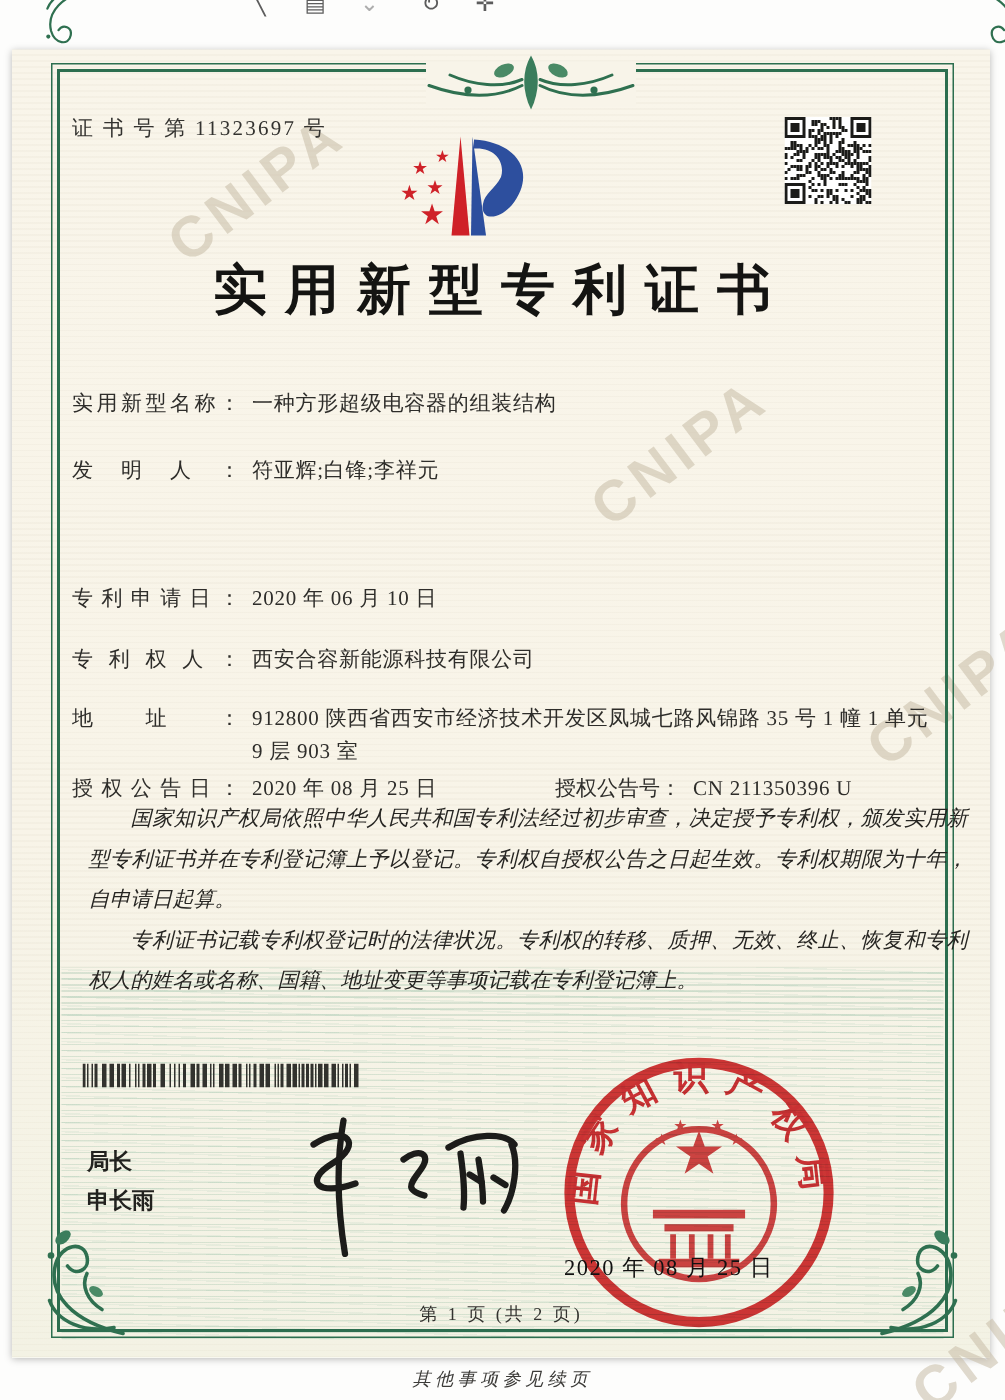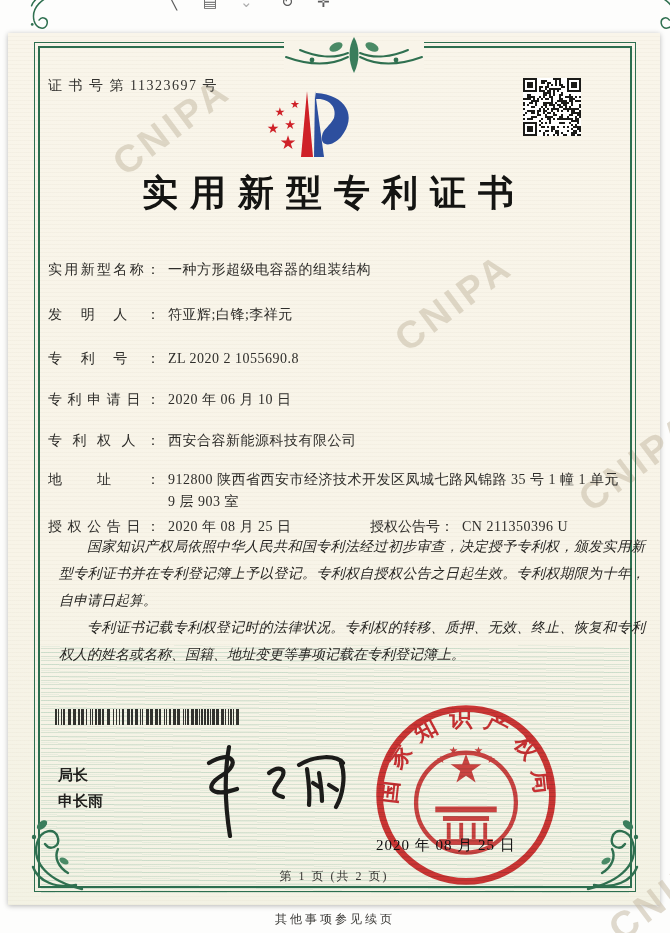--- a/index.html
+++ b/index.html
@@ -42,21 +42,21 @@
   .barcode{position:absolute;left:47px;top:676px;z-index:2;}
   .director{position:absolute;left:50px;top:729px;z-index:2;font-size:15px;font-weight:700;
     line-height:26px;color:#22221f;}
   .signature{position:absolute;left:183px;top:710px;z-index:2;}
   .seal{position:absolute;left:362px;top:666px;z-index:2;mix-blend-mode:multiply;opacity:.93;}
   .sealdate{position:absolute;left:368px;top:803px;width:168px;z-index:3;font-size:15px;
     letter-spacing:1px;color:#111;white-space:nowrap;}
   .pageinfo{position:absolute;left:0;width:652px;top:835px;text-align:center;font-size:12px;
     letter-spacing:2px;color:#33322f;z-index:2;}
   .contnote{position:absolute;left:0;width:670px;top:911px;text-align:center;font-size:12px;
-    letter-spacing:3px;color:#3c3b38;font-family:"Liberation Serif","DejaVu Serif",serif;}
+    letter-spacing:3px;color:#3c3b38;font-family:"Liberation Serif","DejaVu Serif",serif;font-style:italic;}
   
   .orn-top{position:absolute;left:270px;top:0px;z-index:2;}
   .orn{position:absolute;z-index:2;}
   .orn.bl{left:16px;bottom:14px;}
   .orn.br{right:14px;bottom:14px;transform:scaleX(-1);}
   .orn.tl{left:18px;top:10px;transform:scaleY(-1) scale(.62);transform-origin:top left;}
   .orn.tr{right:16px;top:10px;transform:scaleY(-1) scaleX(-1) scale(.62);transform-origin:top right;}
 </style>
 </head>
 <body>
@@ -444,23 +444,20 @@
     </svg>
 
   <div class="title">实用新型专利证书</div>
 
   <div class="frow" style="top:226px">
     <span class="flabel">实用新型名称：</span><span class="fval">一种方形超级电容器的组装结构</span>
   </div>
   <div class="frow" style="top:271px">
     <span class="flabel">发明人：</span><span class="fval">符亚辉;白锋;李祥元</span>
   </div>
-  <div class="frow" style="top:315px">
-    <span class="flabel">专利号：</span><span class="fval">ZL 2020 2 1055690.8</span>
-  </div>
   <div class="frow" style="top:356px">
     <span class="flabel">专利申请日：</span><span class="fval">2020 年 06 月 10 日</span>
   </div>
   <div class="frow" style="top:397px">
     <span class="flabel">专利权人：</span><span class="fval">西安合容新能源科技有限公司</span>
   </div>
   <div class="frow" style="top:436px">
     <span class="flabel">地址：</span><span class="fval" style="max-width:455px">912800 陕西省西安市经济技术开发区凤城七路风锦路 35 号 1 幢 1 单元 9 层 903 室</span>
   </div>
   <div class="frow" style="top:483px">

